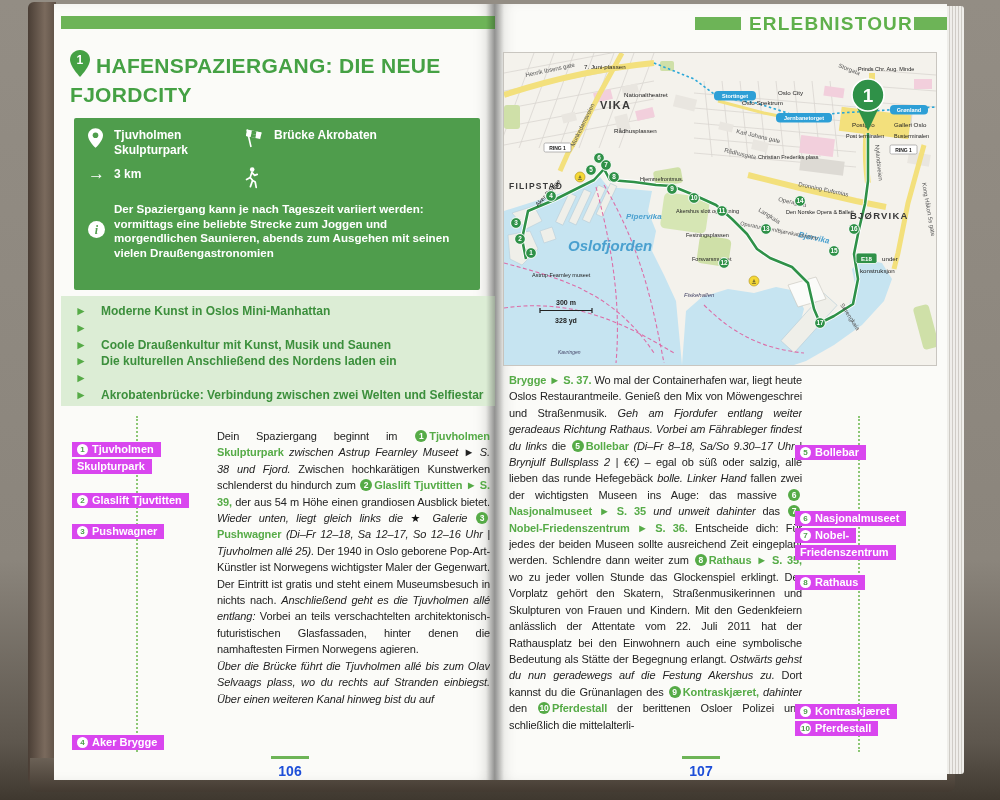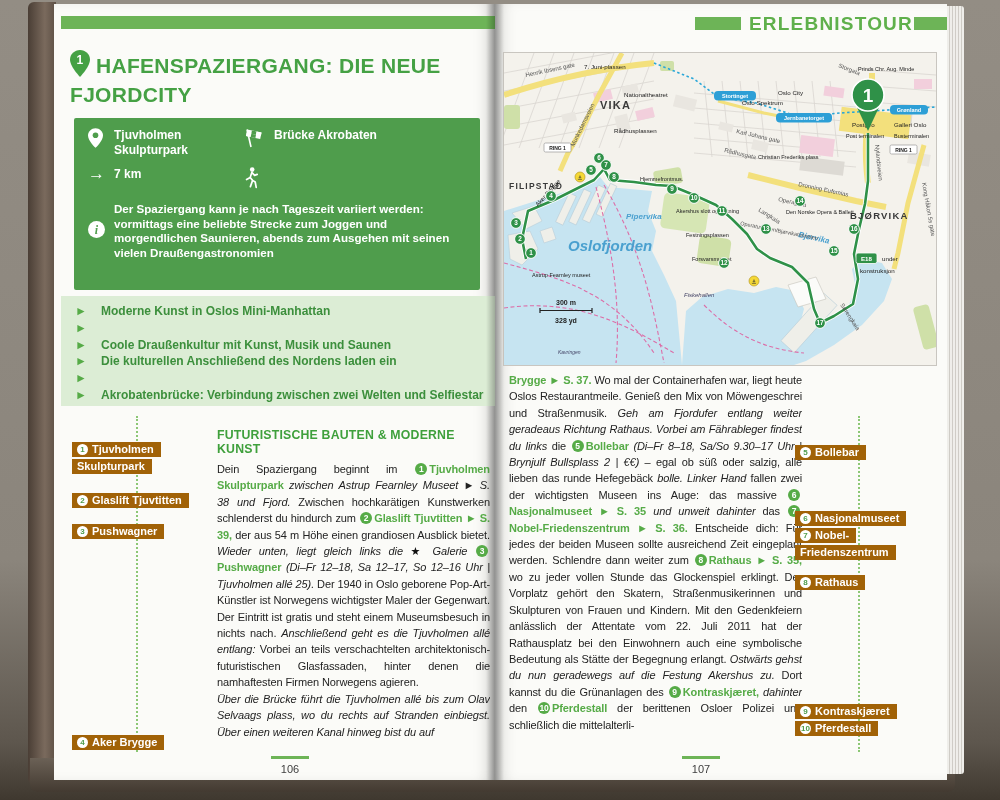--- a/index.html
+++ b/index.html
@@ -38,27 +38,27 @@
   .bodytext{font-size:11px;line-height:16.4px;letter-spacing:-0.1px;color:#222;text-align:justify;}
   .textcol-l{position:absolute;left:163px;top:424px;width:273px;height:324px;overflow:hidden;}
   .textcol-r{position:absolute;left:14px;top:368px;width:293px;height:382px;overflow:hidden;}
   .seg-g{color:#56ab47;font-weight:bold;}
   .seg-i{font-style:italic;}
   .numcirc{display:inline-block;min-width:12px;height:12px;border-radius:7px;background:#56ab47;
            color:#fff;font-size:8.5px;font-weight:bold;text-align:center;line-height:12px;
            margin:0 2px 0 1px;vertical-align:1px;font-style:normal;padding:0 1px;box-sizing:border-box;}
   .insider{color:#111;font-size:11px;font-style:normal;}
   .mlabel{position:absolute;font-weight:bold;font-size:11px;color:#fff;line-height:17px;max-width:148px;z-index:3;}
-  .mlabel .bar{background:#a16207;padding:1px 7px 2px 5px;-webkit-box-decoration-break:clone;box-decoration-break:clone;}
+  .mlabel .bar{background:#d946ef;padding:1px 7px 2px 5px;-webkit-box-decoration-break:clone;box-decoration-break:clone;}
   .mlabel .nc{display:inline-block;background:#fff;color:#4f9d4c;width:11px;height:11px;border-radius:6px;
               font-size:8px;line-height:11px;text-align:center;margin-right:4px;vertical-align:1px;}
   .dotline{position:absolute;width:0;border-left:2px dotted #8cc775;top:412px;height:336px;z-index:1;}
   .pagenum{position:absolute;top:752px;width:60px;display:flex;flex-direction:column;align-items:center;}
   .pagenum .rule{width:38px;height:2.5px;background:#6db457;margin-bottom:4px;}
-  .pagenum .num{font-weight:normal;font-size:11px;color:#404040;}
+  .pagenum .num{font-weight:bold;font-size:14px;color:#1d4ed8;}
 
   
   .hdr{position:absolute;left:0;top:12px;width:452px;height:14px;}
   .hdr .b1{position:absolute;left:200px;top:1px;width:46px;height:13px;background:#6db457;}
   .hdr .b2{position:absolute;left:419px;top:1px;width:33px;height:13px;background:#6db457;}
   .hdr .t{position:absolute;left:254px;top:-3px;color:#5fb04b;font-weight:bold;font-size:19px;letter-spacing:1.2px;}
   .mapwrap{position:absolute;left:8px;top:48px;width:434px;height:314px;border:1px solid #c9c6c0;box-sizing:border-box;background:#f4f2ec;}
   .mt-wl{fill:#4aa0cf;font-style:italic;font-weight:bold;}
   .mt-dl{fill:#3a3a3a;font-weight:bold;letter-spacing:1.2px;}
   .mt-st{fill:#555;}
@@ -100,21 +100,21 @@
             <path d="M7.9 2.5 L12.6 3.5 L12 6.7 L7.3 5.7Z" fill="#4f9d4c"></path>
             <path d="M12.6 3.5 L17.5 4.5 L16.9 7.7 L12 6.7Z" fill="#fff"></path>
             <path d="M2.6 4.7 L7.3 5.7 L6.7 8.9 L2 8Z" fill="#fff"></path>
             <path d="M7.3 5.7 L12 6.7 L11.4 9.9 L6.7 8.9Z" fill="#4f9d4c"></path>
             <path d="M12 6.7 L16.9 7.7 L16.2 11 L11.4 9.9Z" fill="#4f9d4c" opacity=".001"></path>
           </svg>
       </div>
       <div class="ib-cell">Brücke Akrobaten</div>
 
       <div class="ib-ic" style="color:#fff;font-size:17px;font-weight:bold;line-height:14px;">→</div>
-      <div class="ib-cell">7 km</div>
+      <div class="ib-cell">3 km</div>
       <div class="ib-ic">
         <svg width="15" height="22" viewBox="0 0 15 22">
             <circle cx="8.2" cy="2.6" r="2.3" fill="#fff"></circle>
             <path d="M7.8 5.4 L6.2 10.5 L2.6 12.6 M7.8 5.4 L10.6 8.4 L13.2 7.4 M6.2 10.5 L8.6 13.4 L6.4 19.6 M8.6 13.4 L11.2 15 L12.2 20.4" stroke="#fff" stroke-width="1.7" fill="none" stroke-linecap="round" stroke-linejoin="round"></path>
           </svg>
       </div>
     </div>
     <div class="ib-note">
       <div class="ib-ic">
         <svg width="17" height="17" viewBox="0 0 17 17">
@@ -153,21 +153,20 @@
 
   <div class="dotline" style="left:82px;"></div>
   <div id="left-labels">
       <div class="mlabel" style="top: 437px; left: 18px;"><span class="bar"><span class="nc">1</span>Tjuvholmen Skulpturpark</span></div>
       <div class="mlabel" style="top: 488px; left: 18px;"><span class="bar"><span class="nc">2</span>Glaslift Tjuvtitten</span></div>
       <div class="mlabel" style="top: 519px; left: 18px;"><span class="bar"><span class="nc">3</span>Pushwagner</span></div>
       <div class="mlabel" style="top: 730px; left: 18px;"><span class="bar"><span class="nc">4</span>Aker Brygge</span></div>
     </div>
 
   <div class="textcol-l">
-    <div class="colhead">FUTURISTISCHE BAUTEN &amp; MODERNE KUNST</div>
     <div class="bodytext"><span>Dein Spaziergang beginnt im </span><span class="numcirc">1</span><span class="seg-g">Tjuvholmen Skulpturpark</span><span class="seg-i"> zwischen Astrup Fearnley Museet ► S. 38 und Fjord.</span><span> Zwischen hochkarätigen Kunstwerken schlenderst du hindurch zum </span><span class="numcirc">2</span><span class="seg-g">Glaslift Tjuvtitten ► S. 39,</span><span> der aus 54 m Höhe einen grandiosen Ausblick bietet. </span><span class="seg-i">Wieder unten, liegt gleich links die </span><span class="insider">★</span><span class="seg-i"> Galerie </span><span class="numcirc">3</span><span class="seg-g">Pushwagner</span><span class="seg-i"> (Di–Fr 12–18, Sa 12–17, So 12–16 Uhr | Tjuvholmen allé 25).</span><span> Der 1940 in Oslo geborene Pop-Art-Künstler ist Norwegens wichtigster Maler der Gegenwart. Der Eintritt ist gratis und steht einem Museumsbesuch in nichts nach. </span><span class="seg-i">Anschließend geht es die Tjuvholmen allé entlang:</span><span> Vorbei an teils verschachtelten architektonisch-futuristischen Glasfassaden, hinter denen die namhaftesten Firmen Norwegens agieren.</span></div>
     <div class="bodytext"><span class="seg-i">Über die Brücke führt die Tjuvholmen allé bis zum Olav Selvaags plass, wo du rechts auf Stranden einbiegst. Über einen weiteren Kanal hinweg bist du auf </span></div>
   </div>
 
   <div class="pagenum" style="left:206px;">
     <div class="rule"></div>
     <div class="num">106</div>
   </div>
 </div>
 

